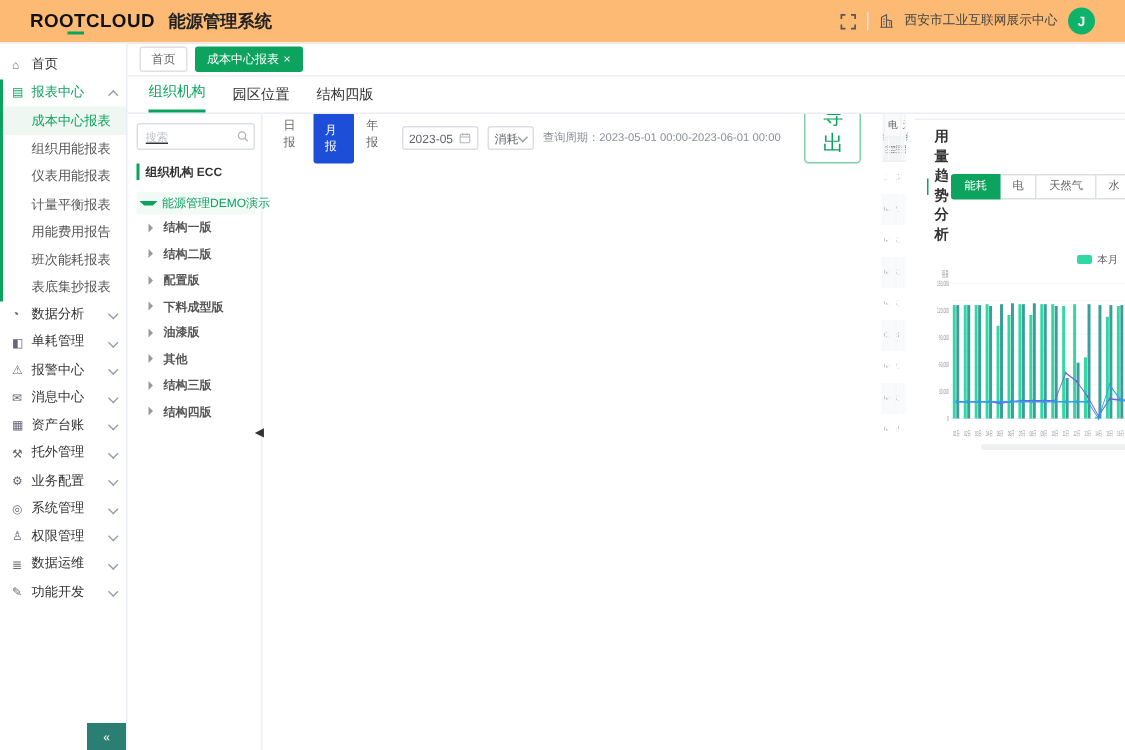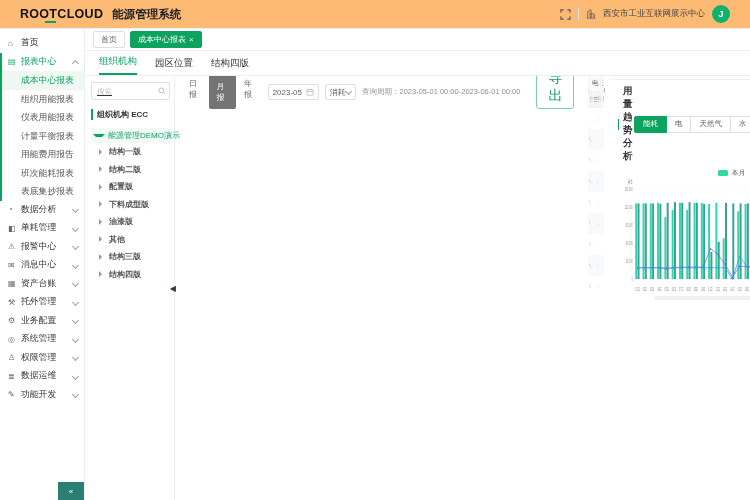--- a/index.html
+++ b/index.html
@@ -62,21 +62,21 @@
   .tree-node{height:17.5px;display:flex;align-items:center;gap:3px;font-size:8px;color:#555;
     padding-left:8px;white-space:nowrap;cursor:pointer;font-weight:bold;}
   .tri-r{width:0;height:0;border-left:3.5px solid #999;border-top:3px solid transparent;
     border-bottom:3px solid transparent;flex:0 0 4px;}
   .collapse-handle{position:absolute;right:-2px;top:50%;transform:translateY(-50%);
     font-size:8px;color:#333;cursor:pointer;}
   
   .right-pane{flex:1;display:flex;flex-direction:row;min-width:0;overflow:hidden;}
   .filter-row{height:28px;flex:0 0 28px;display:flex;align-items:center;gap:6px;padding:2px 8px 0;}
   .pbtn{font-size:8px;color:#666;padding:2.5px 6px;border-radius:2px;cursor:pointer;}
-  .pbtn.active{background:#737373;color:#fff;padding:6px 8px;}
+  .pbtn.active{background:#1d4ed8;color:#fff;padding:6px 8px;}
   .date-box,.select-box{height:16px;border:1px solid #dcdfe6;border-radius:2px;display:flex;
     align-items:center;justify-content:space-between;padding:0 4px;font-size:8px;color:#606266;
     box-sizing:border-box;background:#fff;cursor:pointer;}
   .date-box{width:58px;} .select-box{width:35px;}
   .sel-caret{width:4px;height:4px;border-right:1px solid #9aa0a6;border-bottom:1px solid #9aa0a6;
     transform:rotate(45deg);margin-top:-2px;}
   .query-text{margin-left:auto;font-size:7.5px;color:#8a8f99;white-space:nowrap;}
   .export-row{height:22px;flex:0 0 22px;display:flex;justify-content:flex-end;align-items:center;padding:0 8px;}
   .export-btn{font-size:14px;color:#0ca35e;border:1px solid #7fd0a8;background:#fff;
     border-radius:3px;padding:2.5px 11px;cursor:pointer;}

